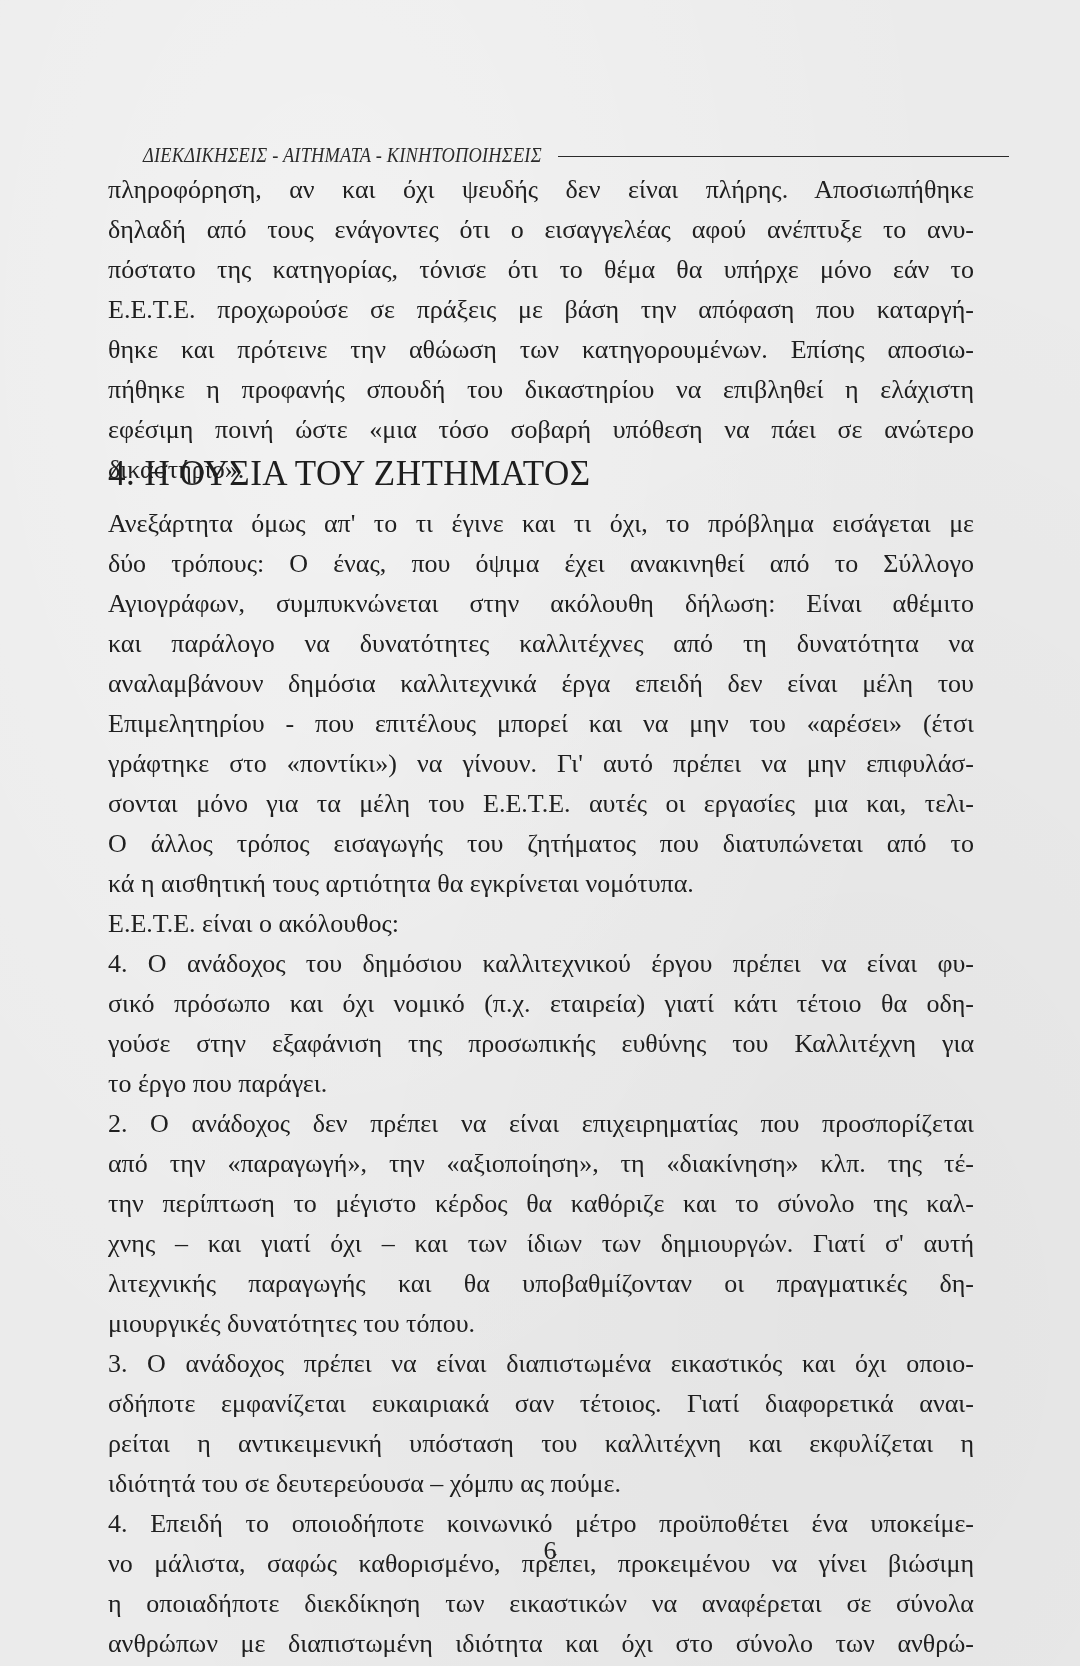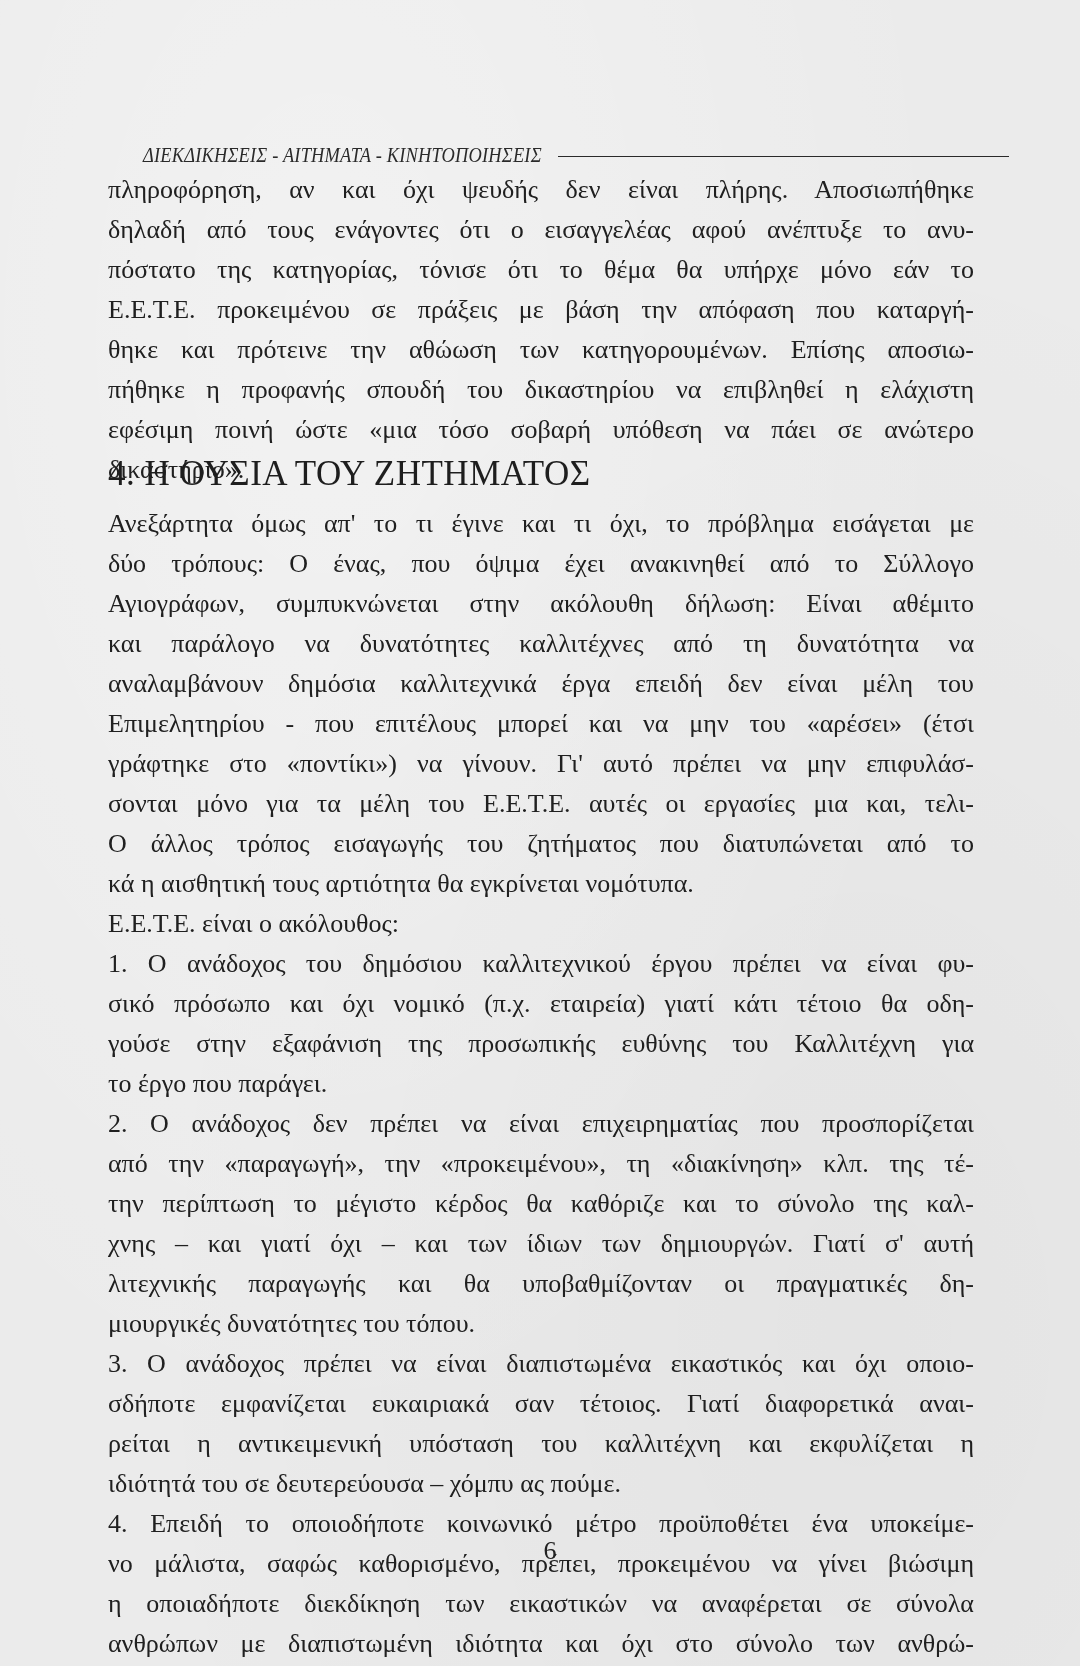--- a/index.html
+++ b/index.html
@@ -97,47 +97,47 @@
 
   <div class="running-header">
     <span class="running-header-text">ΔΙΕΚΔΙΚΗΣΕΙΣ - ΑΙΤΗΜΑΤΑ - ΚΙΝΗΤΟΠΟΙΗΣΕΙΣ</span>
     <span class="header-rule"></span>
   </div>
 
   <div class="text-block" style="top:170px;">
     <span class="line">πληροφόρηση, αν και όχι ψευδής δεν είναι πλήρης. Αποσιωπήθηκε</span>
     <span class="line">δηλαδή από τους ενάγοντες ότι ο εισαγγελέας αφού ανέπτυξε το ανυ-</span>
     <span class="line">πόστατο της κατηγορίας, τόνισε ότι το θέμα θα υπήρχε μόνο εάν το</span>
-    <span class="line">Ε.Ε.Τ.Ε. προκειμένου σε πράξεις με βάση την απόφαση που καταργή-</span>
+    <span class="line">Ε.Ε.Τ.Ε. προχωρούσε σε πράξεις με βάση την απόφαση που καταργή-</span>
     <span class="line">θηκε και πρότεινε την αθώωση των κατηγορουμένων. Επίσης αποσιω-</span>
     <span class="line">πήθηκε η προφανής σπουδή του δικαστηρίου να επιβληθεί η ελάχιστη</span>
     <span class="line">εφέσιμη ποινή ώστε «μια τόσο σοβαρή υπόθεση να πάει σε ανώτερο</span>
     <span class="line last">δικαστήριο».</span>
   </div>
 
   <div class="section-heading">4. Η ΟΥΣΙΑ ΤΟΥ ΖΗΤΗΜΑΤΟΣ</div>
 
   <div class="text-block" style="top:504px;">
     <span class="line">Ανεξάρτητα όμως απ' το τι έγινε και τι όχι, το πρόβλημα εισάγεται με</span>
     <span class="line">δύο τρόπους: Ο ένας, που όψιμα έχει ανακινηθεί από το Σύλλογο</span>
     <span class="line">Αγιογράφων, συμπυκνώνεται στην ακόλουθη δήλωση: Είναι αθέμιτο</span>
     <span class="line">και παράλογο να δυνατότητες καλλιτέχνες από τη δυνατότητα να</span>
     <span class="line">αναλαμβάνουν δημόσια καλλιτεχνικά έργα επειδή δεν είναι μέλη του</span>
     <span class="line">Επιμελητηρίου - που επιτέλους μπορεί και να μην του «αρέσει» (έτσι</span>
     <span class="line">γράφτηκε στο «ποντίκι») να γίνουν. Γι' αυτό πρέπει να μην επιφυλάσ-</span>
     <span class="line">σονται μόνο για τα μέλη του Ε.Ε.Τ.Ε. αυτές οι εργασίες μια και, τελι-</span>
     <span class="line">Ο άλλος τρόπος εισαγωγής του ζητήματος που διατυπώνεται από το</span>
     <span class="line last">κά η αισθητική τους αρτιότητα θα εγκρίνεται νομότυπα.</span>
     <span class="line last">Ε.Ε.Τ.Ε. είναι ο ακόλουθος:</span>
-    <span class="line">1. Ο ανάδοχος του δημόσιου καλλιτεχνικού έργου πρέπει να είναι φυ-</span>
+    <span class="line">4. Ο ανάδοχος του δημόσιου καλλιτεχνικού έργου πρέπει να είναι φυ-</span>
     <span class="line">σικό πρόσωπο και όχι νομικό (π.χ. εταιρεία) γιατί κάτι τέτοιο θα οδη-</span>
     <span class="line">γούσε στην εξαφάνιση της προσωπικής ευθύνης του Καλλιτέχνη για</span>
     <span class="line last">το έργο που παράγει.</span>
     <span class="line">2. Ο ανάδοχος δεν πρέπει να είναι επιχειρηματίας που προσπορίζεται</span>
-    <span class="line">από την «παραγωγή», την «προκειμένου», τη «διακίνηση» κλπ. της τέ-</span>
+    <span class="line">από την «παραγωγή», την «αξιοποίηση», τη «διακίνηση» κλπ. της τέ-</span>
     <span class="line">την περίπτωση το μέγιστο κέρδος θα καθόριζε και το σύνολο της καλ-</span>
     <span class="line">χνης – και γιατί όχι – και των ίδιων των δημιουργών. Γιατί σ' αυτή</span>
     <span class="line">λιτεχνικής παραγωγής και θα υποβαθμίζονταν οι πραγματικές δη-</span>
     <span class="line last">μιουργικές δυνατότητες του τόπου.</span>
     <span class="line">3. Ο ανάδοχος πρέπει να είναι διαπιστωμένα εικαστικός και όχι οποιο-</span>
     <span class="line">σδήποτε εμφανίζεται ευκαιριακά σαν τέτοιος. Γιατί διαφορετικά αναι-</span>
     <span class="line">ρείται η αντικειμενική υπόσταση του καλλιτέχνη και εκφυλίζεται η</span>
     <span class="line last">ιδιότητά του σε δευτερεύουσα – χόμπυ ας πούμε.</span>
     <span class="line">4. Επειδή το οποιοδήποτε κοινωνικό μέτρο προϋποθέτει ένα υποκείμε-</span>
     <span class="line">νο μάλιστα, σαφώς καθορισμένο, πρέπει, προκειμένου να γίνει βιώσιμη</span>

